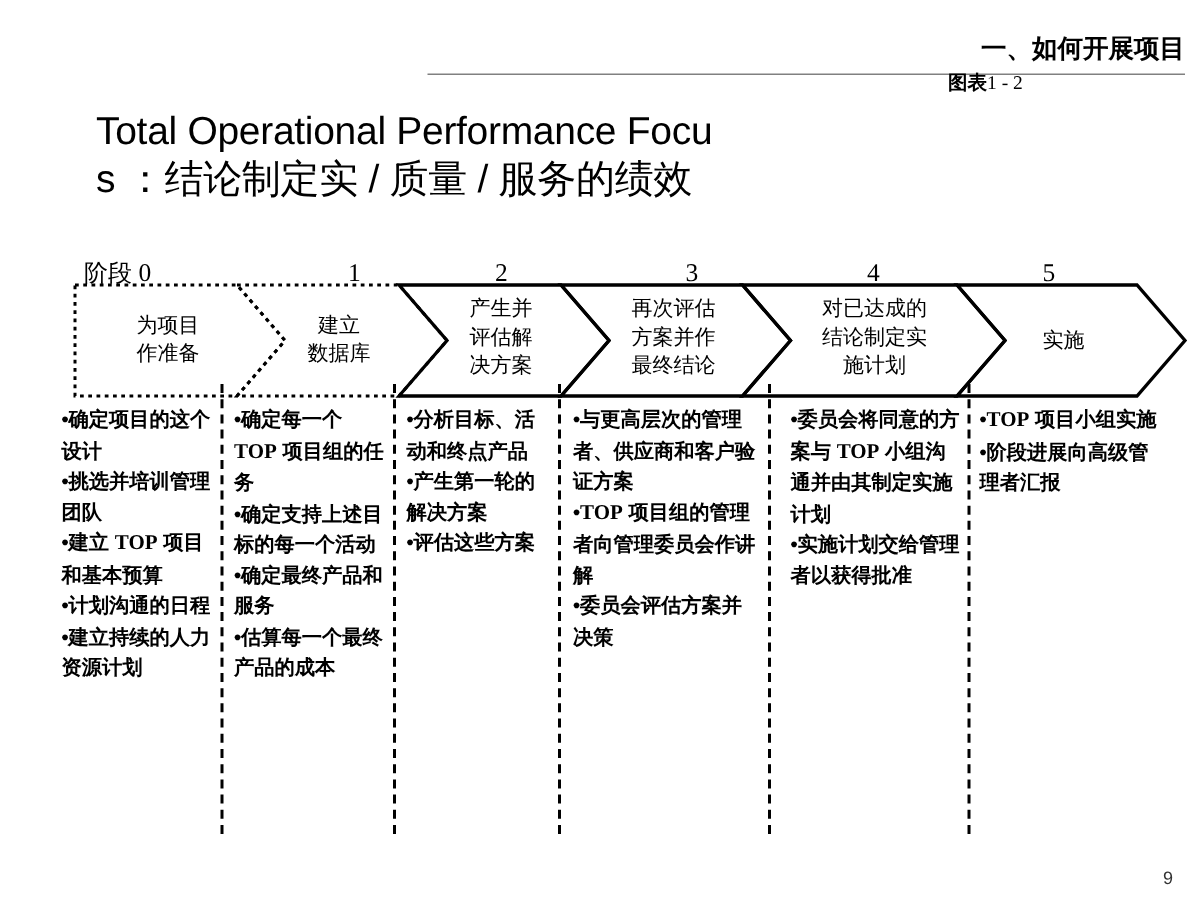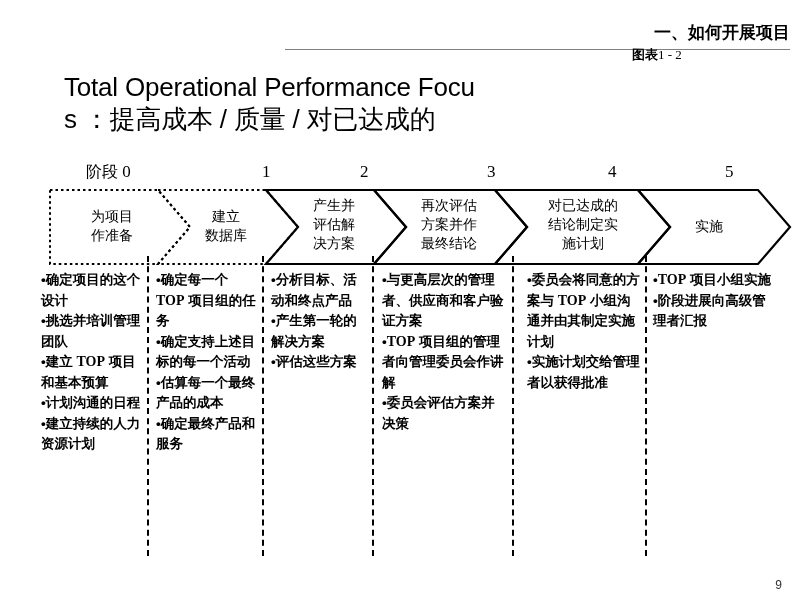--- a/index.html
+++ b/index.html
@@ -72,26 +72,25 @@
   
   #stage-row {
     position: absolute;
     left: 0;
     top: 158px;
     width: 800px;
     height: 26px;
   }
   .stage-num {
     position: absolute;
-    top: 3px;
+    top: 13px;
     font-family: "Liberation Serif", "DejaVu Serif", serif;
     font-size: 17px;
     line-height: 22px;
     white-space: nowrap;
-    margin-left: 30px;
   }
   .stage-num .zh {
     font-family: "Liberation Sans", "DejaVu Sans", sans-serif;
     font-size: 16px;
   }
 
   
   #chevron-band {
     position: absolute;
     left: 48px;
@@ -162,21 +161,21 @@
   <div id="header-title">一、如何开展项目</div>
   <div id="header-rule"></div>
 </div>
 
 <div id="figure-label">
   <span>图表</span><span class="fignum">1 - 2</span>
 </div>
 
 <div id="slide-title">
   <div>Total Operational Performance Focu</div>
-  <div>s ：提高成本 / 质量 / 对已达成的</div>
+  <div>s ：结论制定实 / 质量 / 服务的绩效</div>
 </div>
 
 <div id="stage-row">
   <div class="stage-num" id="stage-0" style="left:56px;">
     <span class="zh">阶段</span>
     <span>0</span>
   </div>
   <div class="stage-num" id="stage-1" style="left:232px;">1</div>
   <div class="stage-num" id="stage-2" style="left:330px;">2</div>
   <div class="stage-num" id="stage-3" style="left:457px;">3</div>
@@ -227,22 +226,22 @@
   <div class="col" id="col-0" style="left:41px;  width:102px;">
       <span class="bullet"><span class="dot">•</span>确定项目的这个设计</span>
       <span class="bullet"><span class="dot">•</span>挑选并培训管理团队</span>
       <span class="bullet"><span class="dot">•</span>建立 <span class="lat">TOP</span> 项目和基本预算</span>
       <span class="bullet"><span class="dot">•</span>计划沟通的日程</span>
       <span class="bullet"><span class="dot">•</span>建立持续的人力资源计划</span>
     </div>
   <div class="col" id="col-1" style="left:156px; width:102px;">
       <span class="bullet"><span class="dot">•</span>确定每一个 <span class="lat">TOP</span> 项目组的任务</span>
       <span class="bullet"><span class="dot">•</span>确定支持上述目标的每一个活动</span>
+      <span class="bullet"><span class="dot">•</span>确定最终产品和服务</span>
       <span class="bullet"><span class="dot">•</span>估算每一个最终产品的成本</span>
-      <span class="bullet"><span class="dot">•</span>确定最终产品和服务</span>
     </div>
   <div class="col" id="col-2" style="left:271px; width:98px;">
       <span class="bullet"><span class="dot">•</span>分析目标、活动和终点产品</span>
       <span class="bullet"><span class="dot">•</span>产生第一轮的解决方案</span>
       <span class="bullet"><span class="dot">•</span>评估这些方案</span>
     </div>
   <div class="col" id="col-3" style="left:382px; width:126px;">
       <span class="bullet"><span class="dot">•</span>与更高层次的管理者、供应商和客户验证方案</span>
       <span class="bullet"><span class="dot">•</span><span class="lat">TOP</span> 项目组的管理者向管理委员会作讲解</span>
       <span class="bullet"><span class="dot">•</span>委员会评估方案并决策</span>

